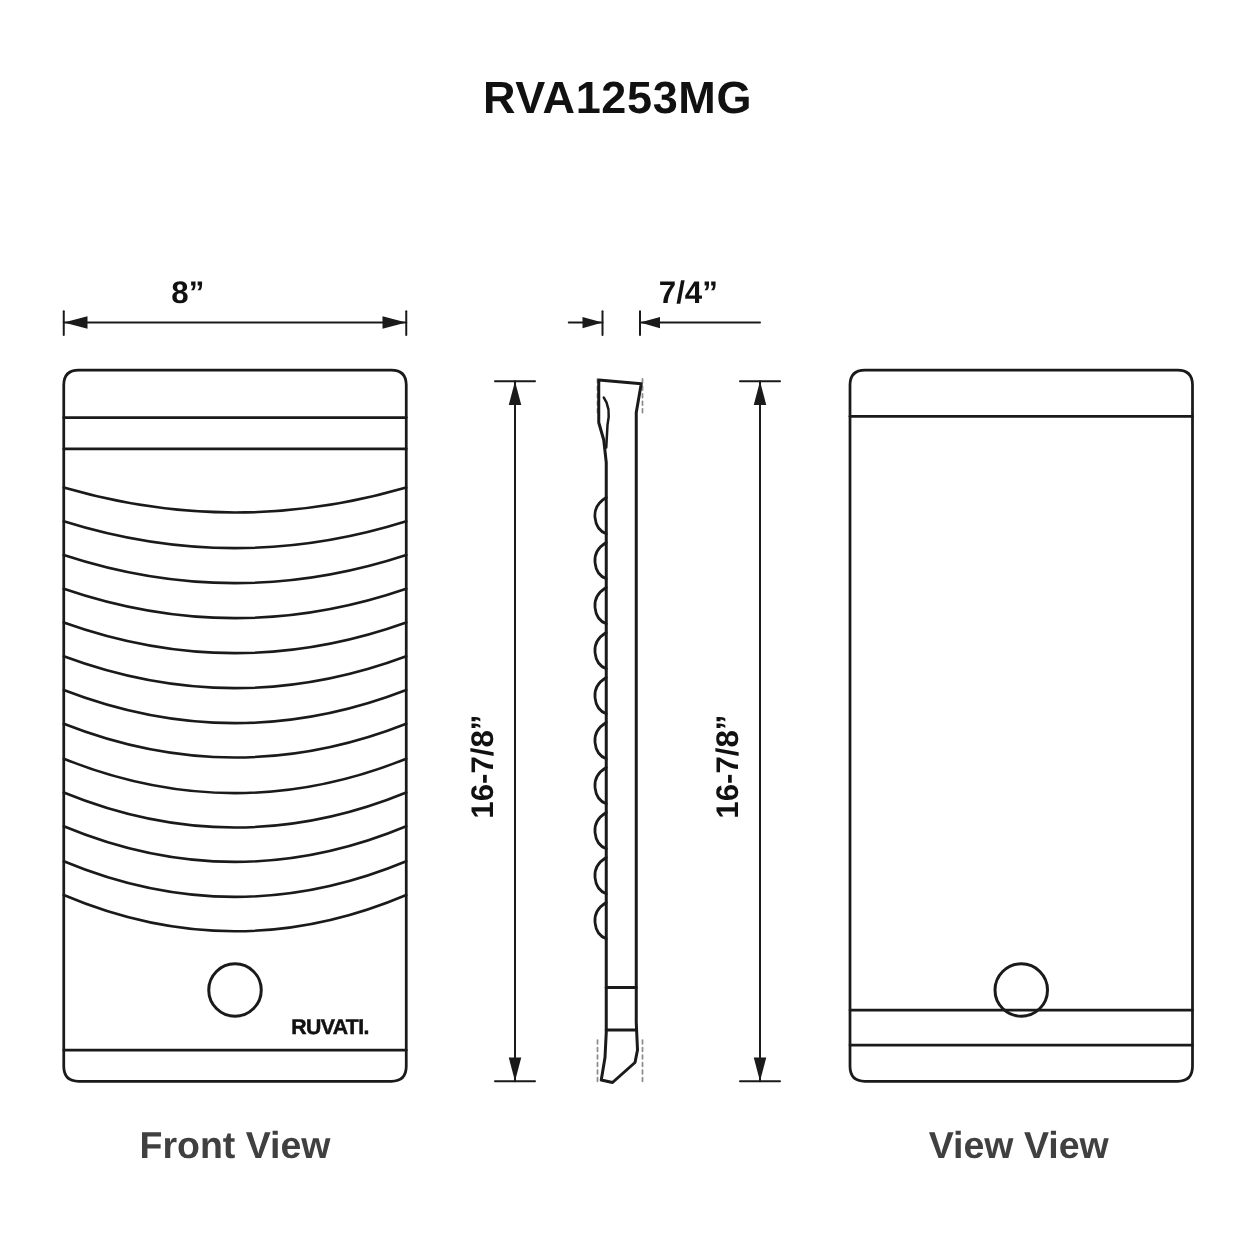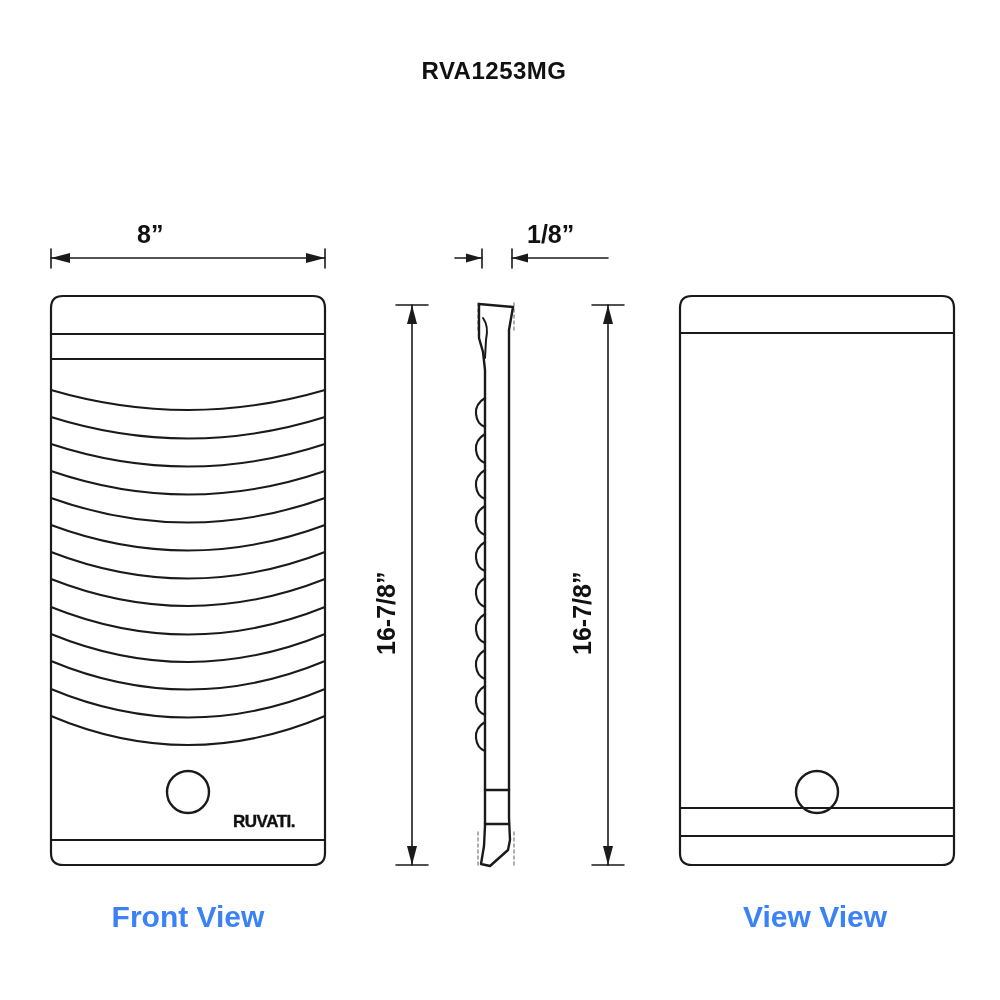--- a/index.html
+++ b/index.html
@@ -26,21 +26,21 @@
     top: 0;
     width: 1000px;
     height: 1000px;
   }
   .title {
     position: absolute;
     left: 0;
     top: 57px;
     width: 988px;
     text-align: center;
-    font-size: 24px;
+    font-size: 36px;
     font-weight: bold;
     letter-spacing: 0.5px;
     color: #111111;
   }
   .dim-label {
     position: absolute;
     font-size: 25px;
     font-weight: bold;
     color: #111111;
     white-space: nowrap;
@@ -64,21 +64,21 @@
     top: 655px;
   }
   .dim-vert-back {
     left: 568px;
     top: 655px;
   }
   .view-caption {
     position: absolute;
     font-size: 30px;
     font-weight: bold;
-    color: #3b82f6;
+    color: #404040;
     text-align: center;
     white-space: nowrap;
   }
   .caption-front {
     left: 38px;
     top: 900px;
     width: 300px;
   }
   .caption-back {
     left: 665px;
@@ -218,21 +218,21 @@
         <line x1="680" y1="808" x2="954" y2="808"></line>
         <line x1="680" y1="836" x2="954" y2="836"></line>
 
         <circle cx="817" cy="792" r="21" stroke-width="2.4"></circle>
       </g>
 
     </g>
   </svg>
 
   <div class="dim-label dim-width">8”</div>
-  <div class="dim-label dim-depth">1/8”</div>
+  <div class="dim-label dim-depth">7/4”</div>
   <div class="dim-label dim-vert dim-vert-front">16-7/8”</div>
   <div class="dim-label dim-vert dim-vert-back">16-7/8”</div>
 
   <div class="brand-logo">RUVATI.</div>
 
   <div class="view-caption caption-front">Front View</div>
   <div class="view-caption caption-back">View View</div>
 
 </div>
 

